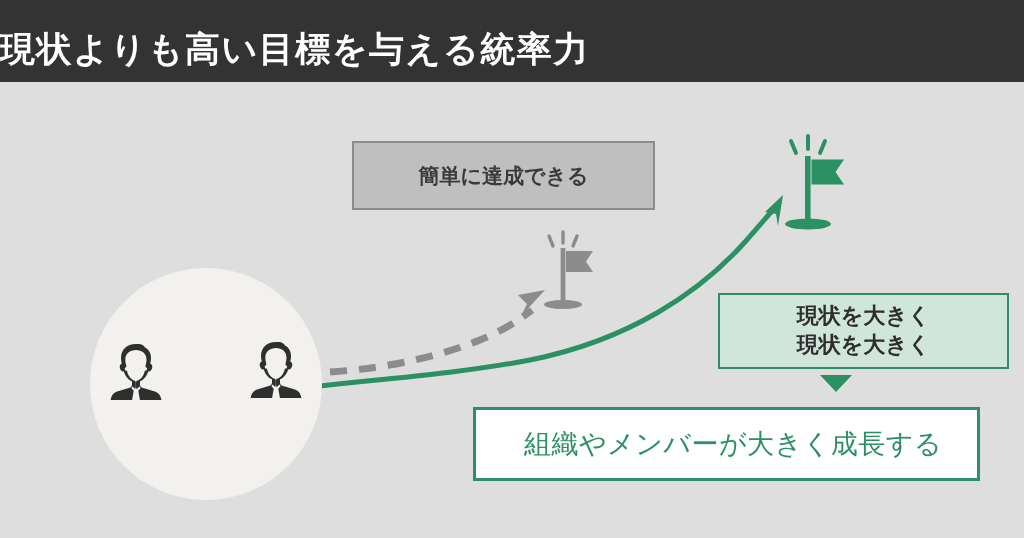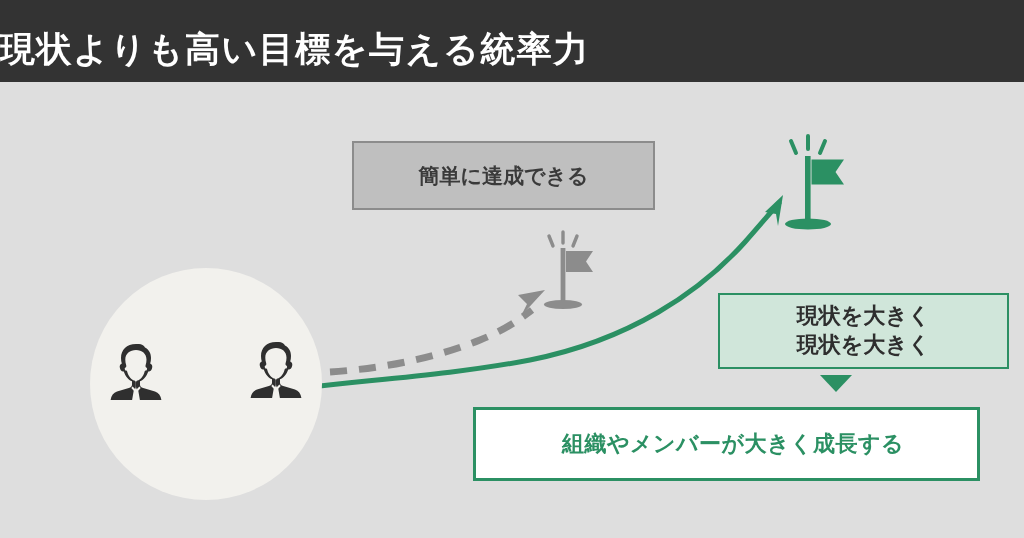--- a/index.html
+++ b/index.html
@@ -144,22 +144,22 @@
     height: 74px;
     background: #ffffff;
     border: 3px solid #2b9063;
     box-sizing: border-box;
     display: flex;
     align-items: center;
     justify-content: center;
   }
   #result-box .line {
     color: #2b9063;
-    font-size: 22px;
-    font-weight: bold;
+    font-size: 27px;
+    font-weight: normal;
     letter-spacing: 0.5px;
     white-space: nowrap;
     margin-left: 13px;
   }
 </style>
 </head>
 <body>
 
 <div id="canvas">
 

